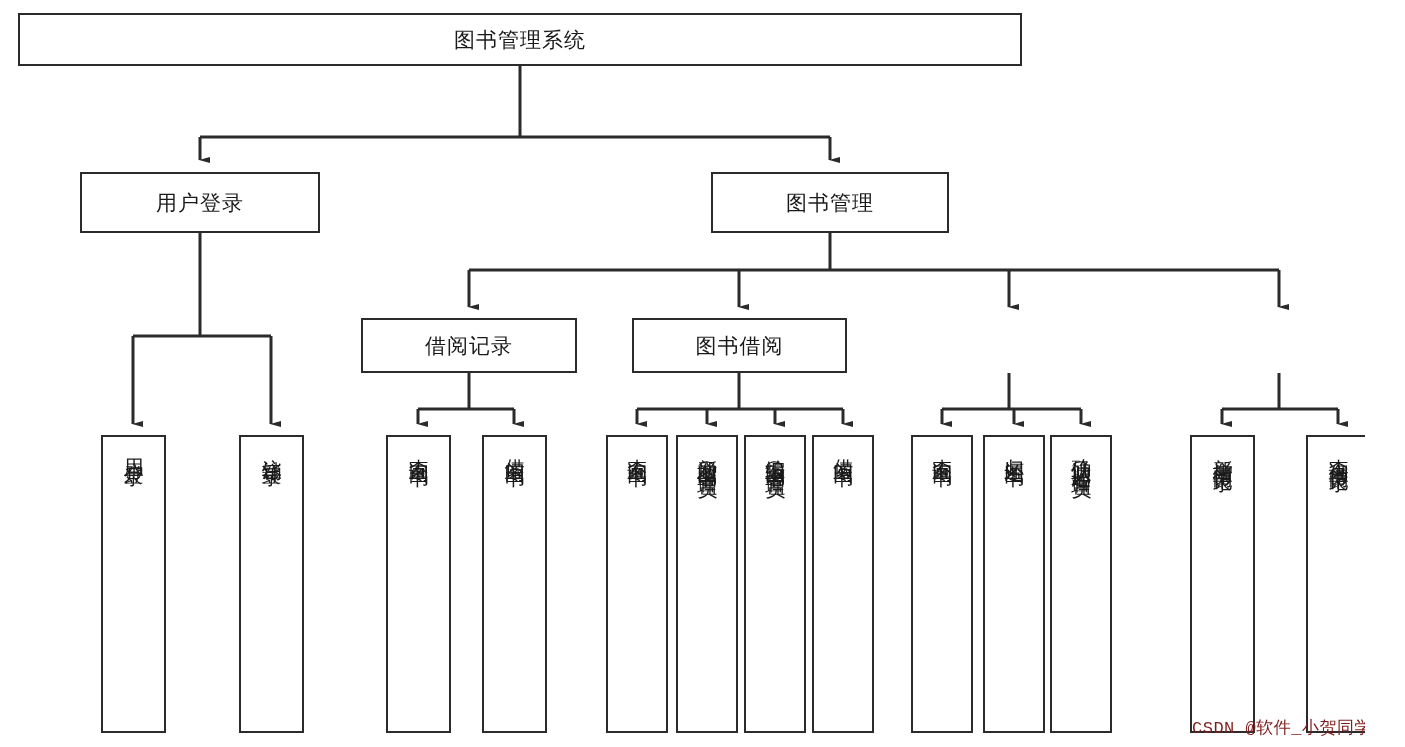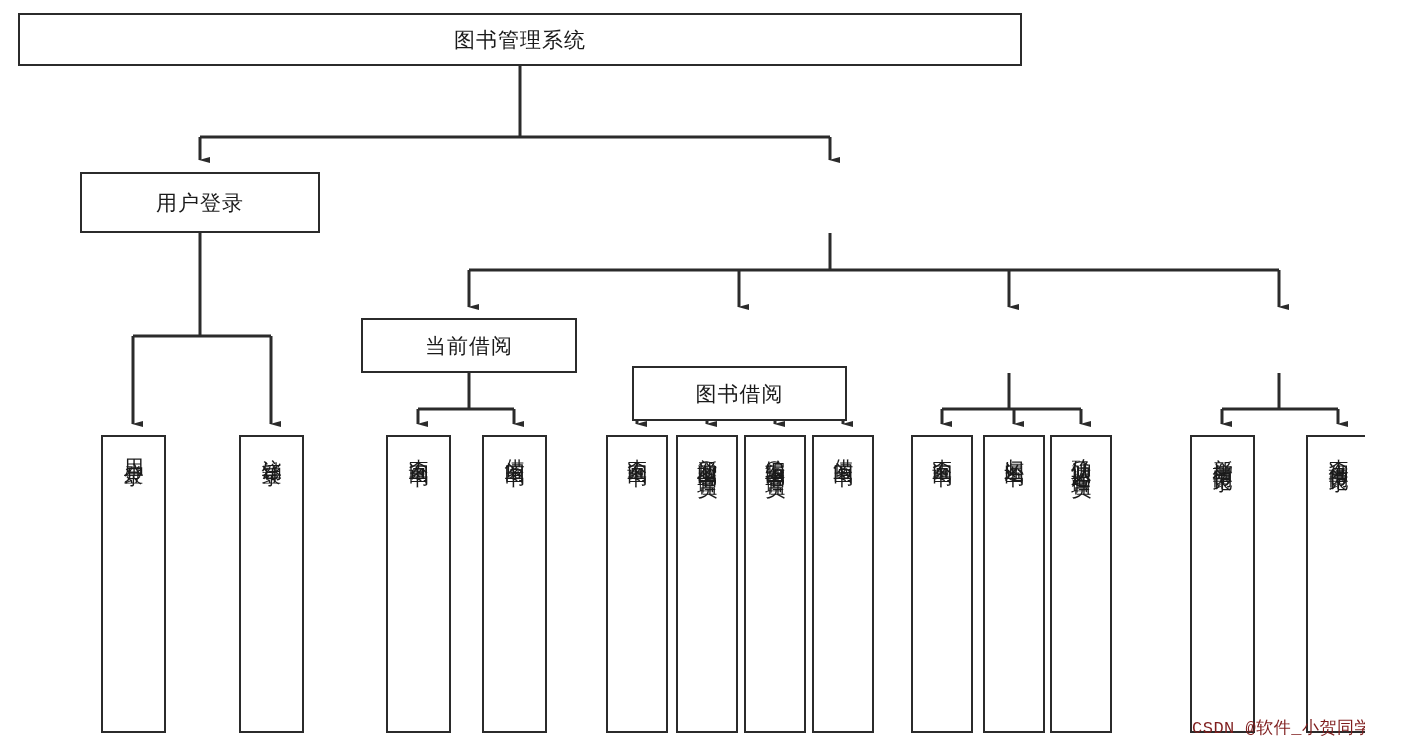--- a/index.html
+++ b/index.html
@@ -117,25 +117,28 @@
     </g>
   </svg>
 
   <div class="node node-h" style="left:18px; top:13px; width:1004px; height:53px;">
     <span>图书管理系统</span>
   </div>
 
   <div class="node node-h" style="left:80px; top:172px; width:240px; height:61px;">
     <span>用户登录</span>
   </div>
+  <div class="node node-h" style="left:711px; top:172px; width:238px; height:61px;">
+    <span>图书管理</span>
+  </div>
 
   <div class="node node-h" style="left:361px; top:318px; width:216px; height:55px;">
-    <span>当前借阅</span>
+    <span>借阅记录</span>
   </div>
-  <div class="node node-h" style="left:632px; top:318px; width:215px; height:55px;margin-top:48px;">
+  <div class="node node-h" style="left:632px; top:318px; width:215px; height:55px;">
     <span>图书借阅</span>
   </div>
 
   <div class="node node-v" style="left:101px; top:435px; width:65px; height:298px;">
     <span class="vtext">用户登录</span>
   </div>
   <div class="node node-v" style="left:239px; top:435px; width:65px; height:298px;">
     <span class="vtext">注销登录</span>
   </div>
   <div class="node node-v" style="left:386px; top:435px; width:65px; height:298px;">

